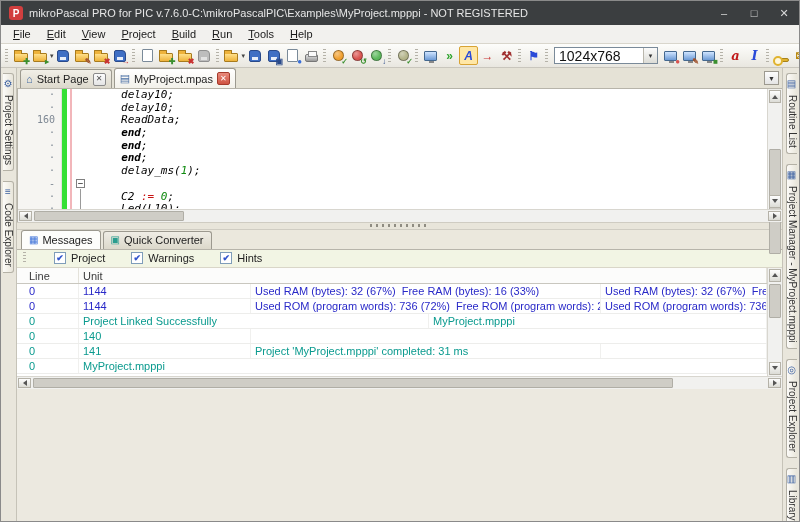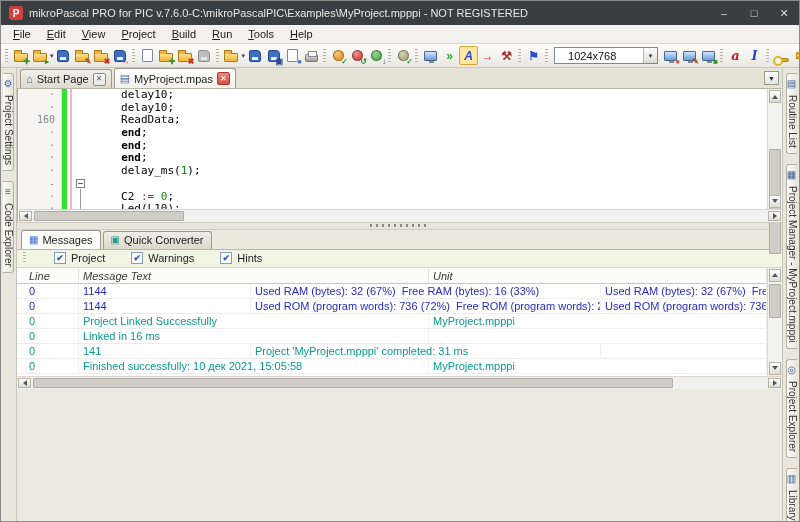--- a/index.html
+++ b/index.html
@@ -49,21 +49,21 @@
             border-radius:2px;margin-top:5px;}
   i.printer::before{content:"";position:absolute;top:-4px;left:2px;width:7px;height:4px;background:#fafafa;border:1px solid #888;}
   i.ball{width:11px;height:11px;border-radius:50%;border:1px solid rgba(0,0,0,.35);}
   i.monitor{width:13px;height:10px;background:linear-gradient(#cfe4ff,#6d9bd6);border:1px solid #44688f;border-radius:1px;}
   i.monitor::after{content:"";position:absolute;left:4px;bottom:-3px;width:5px;height:2px;background:#888;}
   i.key{width:12px;height:4px;margin:8px 0 0 3px;background:#e0b32f;border-radius:2px;border:1px solid #a8821a;}
   i.key::before{content:"";position:absolute;left:-5px;top:-3px;width:6px;height:6px;border:2px solid #e0b32f;
             border-radius:50%;background:#fff7dd;}
   .combo{height:17px;width:104px;border:1px solid #7a8a99;background:#fff;display:flex;align-items:center;
          margin:0 3px;}
-  .combo-text{flex:1;padding:0 13px;font-size:11px;color:#111;}
+  .combo-text{flex:1;padding:0 4px;font-size:14px;color:#111;}
   .combo-btn{width:14px;height:100%;display:flex;align-items:center;justify-content:center;
              background:linear-gradient(#fbfbfb,#dcdcd6);border-left:1px solid #b9b6ac;font-size:7px;color:#333;}
 
   
   .body{flex:1;display:flex;min-height:0;}
   .vstrip{width:16px;background:#e9e6dc;flex:none;display:flex;flex-direction:column;align-items:center;overflow:hidden;}
   .vstrip.left{border-right:1px solid #c6c3b8;}
   .vstrip.right{border-left:1px solid #c6c3b8;width:17px;}
   .vtab{writing-mode:vertical-rl;display:flex;align-items:center;gap:3px;
         background:linear-gradient(90deg,#fcfbf8,#e8e5da);border:1px solid #b4b1a6;
@@ -97,21 +97,21 @@
   .gbar-pink{position:absolute;left:52px;top:0;bottom:0;width:2px;background:#f2b6ba;}
   .gutter-bg{position:absolute;left:0;top:0;bottom:0;width:44px;background:#f6f5f2;border-right:1px solid #e2e1dd;}
   .cl{display:flex;height:12.7px;line-height:12.7px;position:relative;}
   .gut{width:40px;flex:none;text-align:right;padding-right:3px;color:#7e8894;font-size:10px;z-index:1;}
   .barspace{width:16px;flex:none;}
   .fold{width:14px;flex:none;position:relative;}
   .f-l::before{content:"";position:absolute;left:6px;top:0;bottom:0;width:1px;background:#9a9a9a;}
   .f-b::before{content:"";position:absolute;left:6px;top:11px;bottom:0;width:1px;background:#9a9a9a;}
   .fbox{position:absolute;left:2px;top:1px;width:9px;height:9px;background:#fff;border:1px solid #808080;
         font-size:9px;line-height:7px;text-align:center;color:#222;}
-  .code{white-space:pre;color:#000;}
+  .code{white-space:pre;color:#000;font-style:italic;}
   .code .k{font-weight:bold;}
   .code .n{color:#0f8a0f;}
   .code .o{color:#c81414;}
 
   
   .vscroll{width:15px;flex:none;background:#f1f1ef;border-left:1px solid #d8d6cf;position:relative;}
   .hscroll{height:13px;flex:none;background:#f1f1ef;border-top:1px solid #d8d6cf;position:relative;}
   .sb-btn{position:absolute;background:linear-gradient(#fdfdfd,#dcdcd6);border:1px solid #b5b2a8;}
   .vscroll .sb-btn{left:1px;right:1px;height:13px;}
   .hscroll .sb-btn{top:1px;bottom:1px;width:13px;}
@@ -143,21 +143,21 @@
   .chkbox{width:12px;height:12px;background:#fff;border:1px solid #7f9db9;font-size:9px;line-height:10px;
           text-align:center;color:#3355cc;font-weight:bold;}
   .msgmain{height:108px;display:flex;flex:none;background:#fff;}
   .msgtable{flex:1;min-width:0;display:flex;flex-direction:column;}
   .mrow{display:flex;height:15px;line-height:15px;flex:none;}
   .mrow>div{white-space:pre;overflow:hidden;flex:none;padding-left:4px;border-right:1px solid #f0f0ee;}
   .c-line{width:62px;padding-left:12px !important;}
   .c-no{width:172px;}
   .c-text{width:350px;}
   .c-unit{flex:1 1 auto !important;min-width:0;}
-  .msghead{height:16px;line-height:16px;border-bottom:1px solid #c9c7bf;color:#3a3a3a;background:#fcfcfb;font-style:italic;}
+  .msghead{height:16px;line-height:16px;border-bottom:1px solid #c9c7bf;color:#3a3a3a;background:#fcfcfb;}
   .msghead>div{border-right:1px solid #e4e2da;}
   .mrow.data{border-bottom:1px solid #ededeb;}
   .mrow.blue{color:#2929c8;}
   .mrow.teal{color:#0a9a8e;}
 
   .bottompad{flex:1;background:#ece9e0;}
 </style>
 </head>
 <body>
 
@@ -466,21 +466,20 @@
           <label class="chk">
             <span class="chkbox">✔</span>
             <span>Hints</span>
           </label>
         </div>
 
       <div class="msgmain">
         <div class="msgtable">
           <div class="mrow msghead">
             <div class="c-line">Line</div>
-            <div class="c-text">Message Text</div>
             <div class="c-unit">Unit</div>
           </div>
           <div id="msgrows">
               <div class="mrow data blue">
                 <div class="c-line">0</div>
                 <div class="c-no">1144</div>
                 <div class="c-text">Used RAM (bytes): 32 (67%)  Free RAM (bytes): 16 (33%)</div>
                 <div class="c-unit">Used RAM (bytes): 32 (67%)  Free RAM (bytes): 16 (33%)</div>
               </div>
               <div class="mrow data blue">
@@ -489,32 +488,31 @@
                 <div class="c-text">Used ROM (program words): 736 (72%)  Free ROM (program words): 288 (28%)</div>
                 <div class="c-unit">Used ROM (program words): 736 (72%)  Free ROM (program words): 288 (28%)</div>
               </div>
               <div class="mrow data teal">
                 <div class="c-line">0</div>
                 <div class="c-text">Project Linked Successfully</div>
                 <div class="c-unit">MyProject.mpppi</div>
               </div>
               <div class="mrow data teal">
                 <div class="c-line">0</div>
-                <div class="c-text">Linked in 16 ms</div>
+                <div class="c-no">140</div>
                 <div class="c-unit"></div>
               </div>
               <div class="mrow data teal">
                 <div class="c-line">0</div>
                 <div class="c-no">141</div>
                 <div class="c-text">Project 'MyProject.mpppi' completed: 31 ms</div>
                 <div class="c-unit"></div>
               </div>
               <div class="mrow data teal">
                 <div class="c-line">0</div>
-                <div class="c-text">Finished successfully: 10 дек 2021, 15:05:58</div>
                 <div class="c-unit">MyProject.mpppi</div>
               </div>
             </div>
         </div>
         <div class="vscroll">
           <div class="sb-btn" style="top:1px">
               <span class="arr up"></span>
             </div>
           <div class="thumb" style="top:16px;left:1px;right:1px;height:34px"></div>
           <div class="sb-btn" style="bottom:1px">

